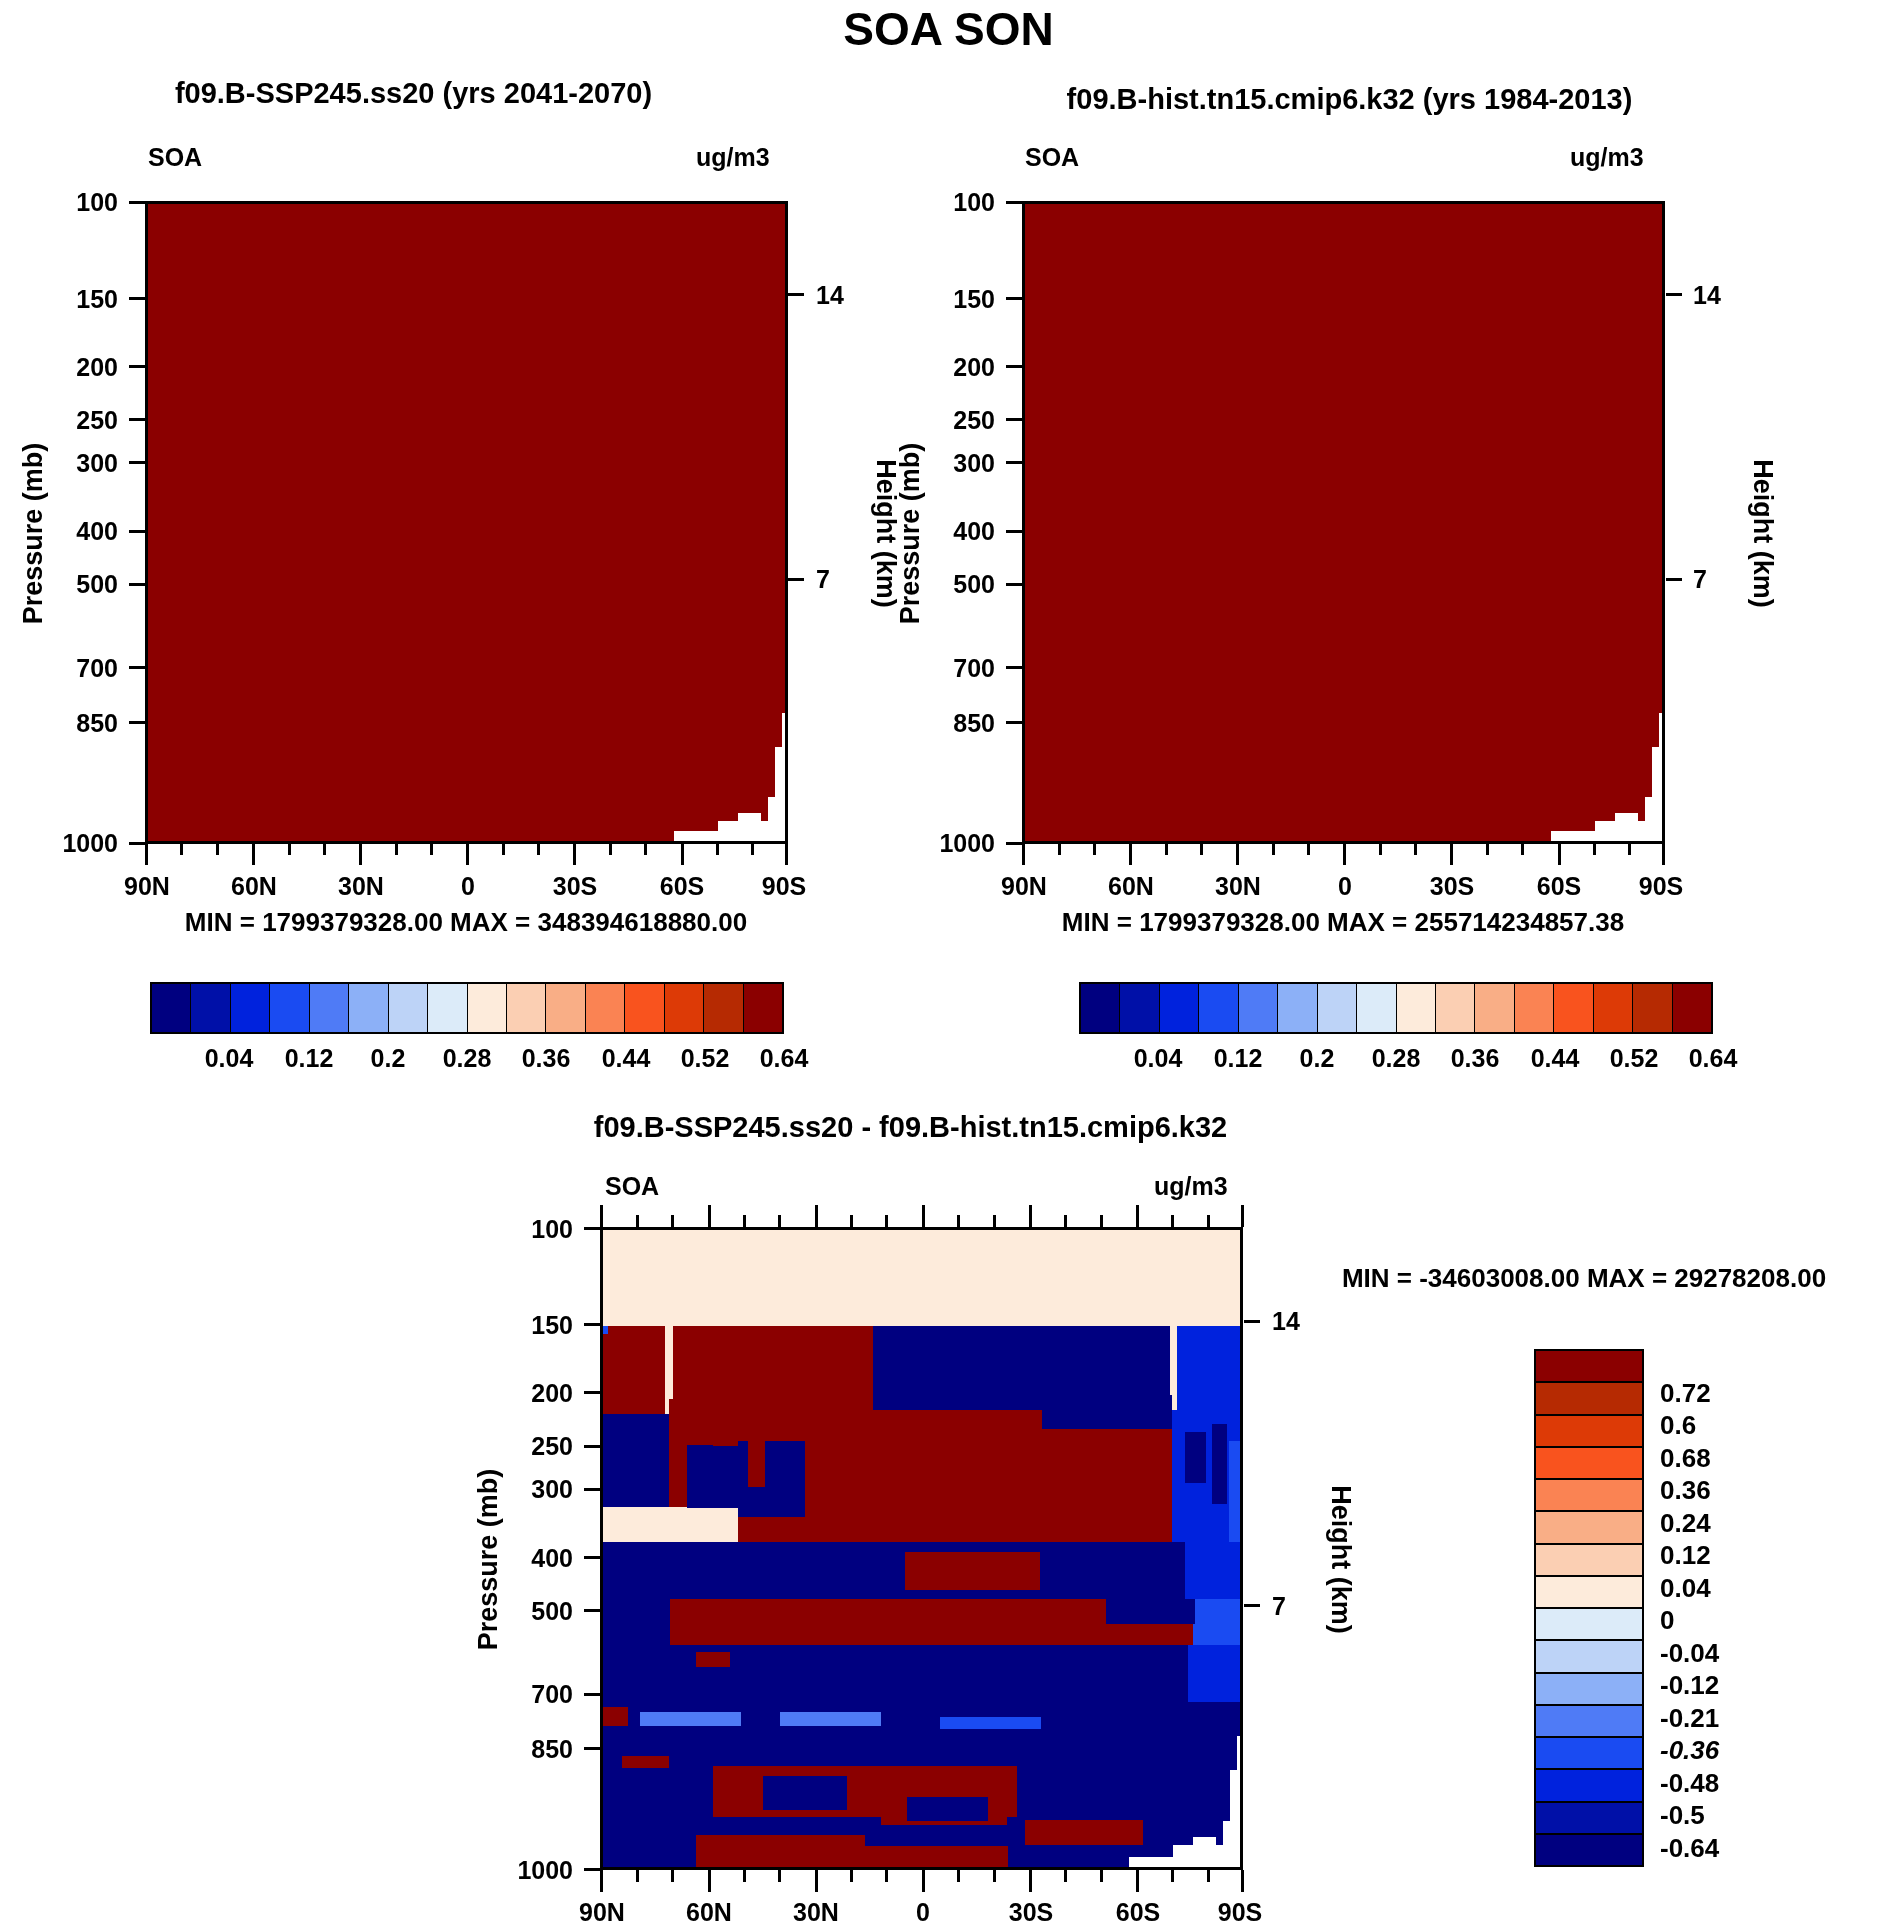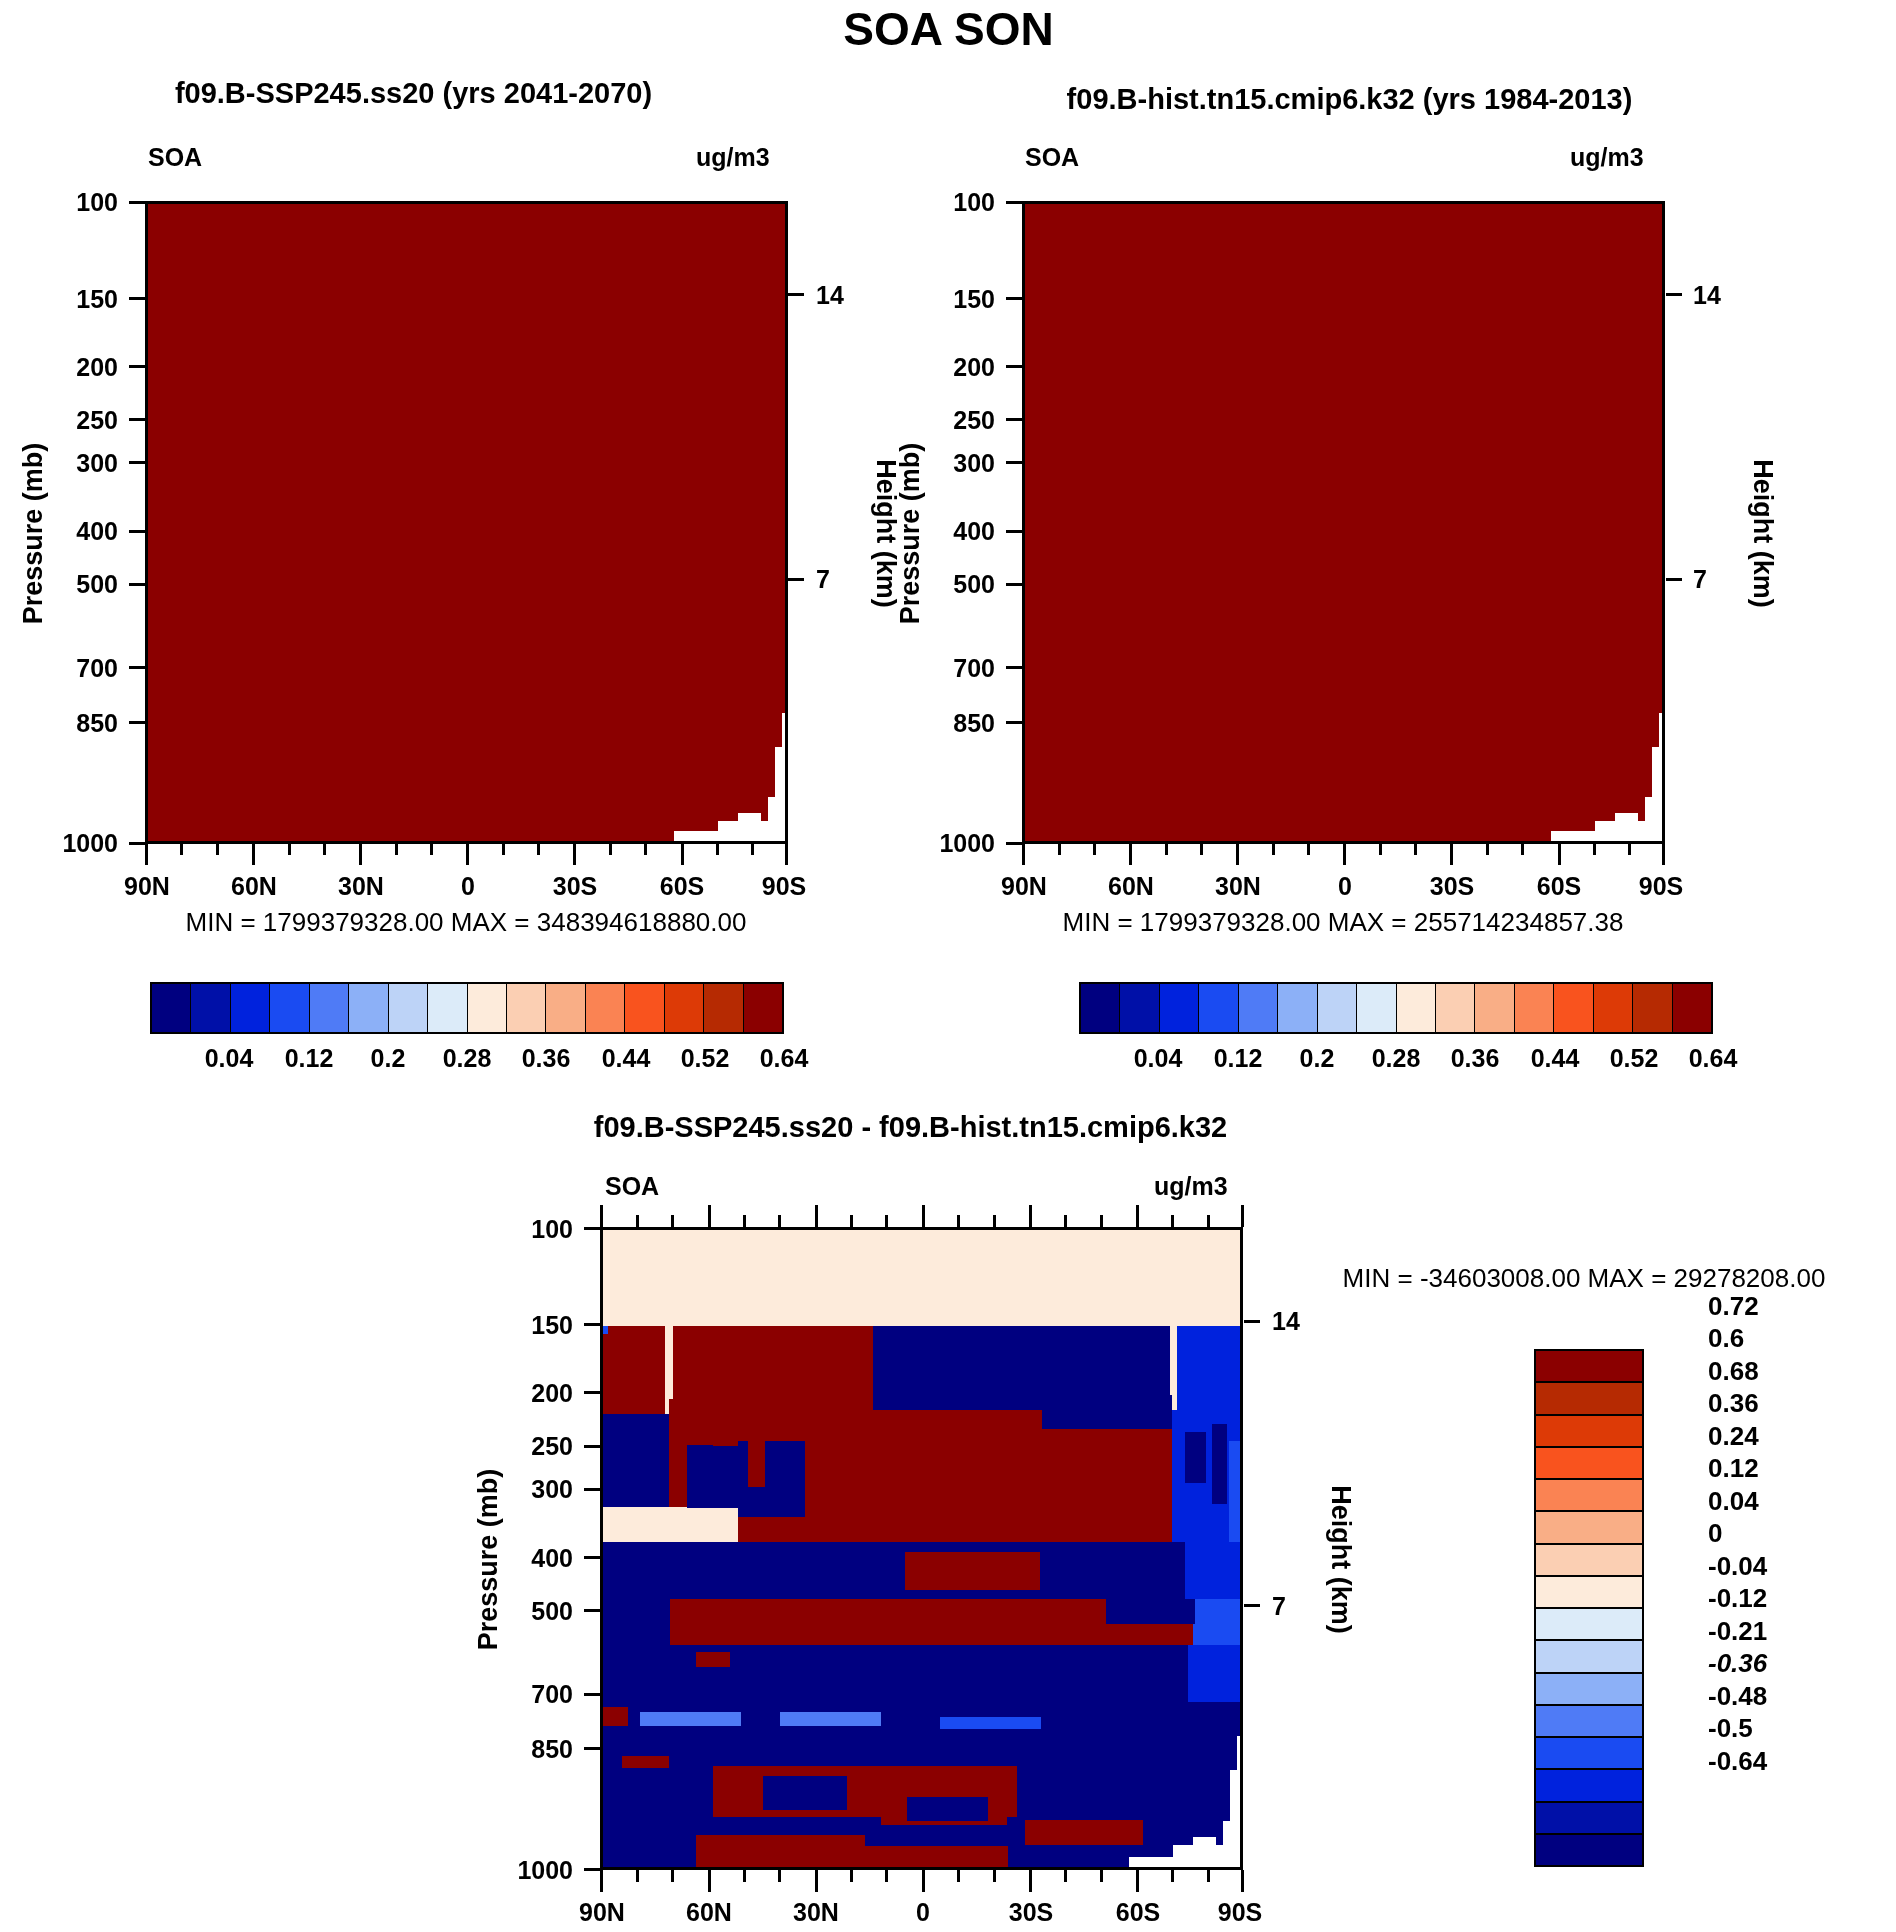--- a/index.html
+++ b/index.html
@@ -30,21 +30,21 @@
   .yrlab{position:absolute;font-size:25px;font-weight:bold;text-align:left;white-space:nowrap;
         transform:translateY(-50%);}
   .xlab{position:absolute;font-size:25px;font-weight:bold;text-align:center;white-space:nowrap;
         transform:translateX(-50%);}
 
   .axis-title{position:absolute;font-size:27px;font-weight:bold;white-space:nowrap;
               transform-origin:50% 50%;}
   .rot-left{transform:rotate(-90deg);}
   .rot-right{transform:rotate(90deg);}
 
-  .minmax{position:absolute;font-size:26px;font-weight:normal;white-space:nowrap;
+  .minmax{position:absolute;font-size:26px;font-weight:bold;white-space:nowrap;
           transform:translateX(-50%);}
 
   
   .hbar{position:absolute;display:flex;border:2.5px solid #000;box-sizing:border-box;}
   .hbar div{flex:1 1 0;border-right:1.7px solid #000;box-sizing:border-box;}
   .hbar div:last-child{border-right:none;}
   .hbar-labels{position:absolute;}
   .hbar-labels span{position:absolute;font-size:25px;font-weight:bold;
                     transform:translateX(-50%);white-space:nowrap;}
 
@@ -452,21 +452,21 @@
     <div style="background:#FDEBDB;"></div>
     <div style="background:#DCEBF9;"></div>
     <div style="background:#BDD3F7;"></div>
     <div style="background:#8CB0F7;"></div>
     <div style="background:#4F7BF6;"></div>
     <div style="background:#1A4BF2;"></div>
     <div style="background:#0022DD;"></div>
     <div style="background:#0010A8;"></div>
     <div style="background:#000080;"></div>
   </div>
-  <div class="vbar-labels" style="left:1660px;top:1274px;width:169px;height:518px;margin-left:48px;">
+  <div class="vbar-labels" style="left:1660px;top:1361px;width:169px;height:518px;">
     <span style="top:32px;">0.72</span>
     <span style="top:64px;">0.6</span>
     <span style="top:97px;">0.68</span>
     <span style="top:129px;">0.36</span>
     <span style="top:162px;">0.24</span>
     <span style="top:194px;">0.12</span>
     <span style="top:227px;">0.04</span>
     <span style="top:259px;">0</span>
     <span style="top:292px;">-0.04</span>
     <span style="top:324px;">-0.12</span>

